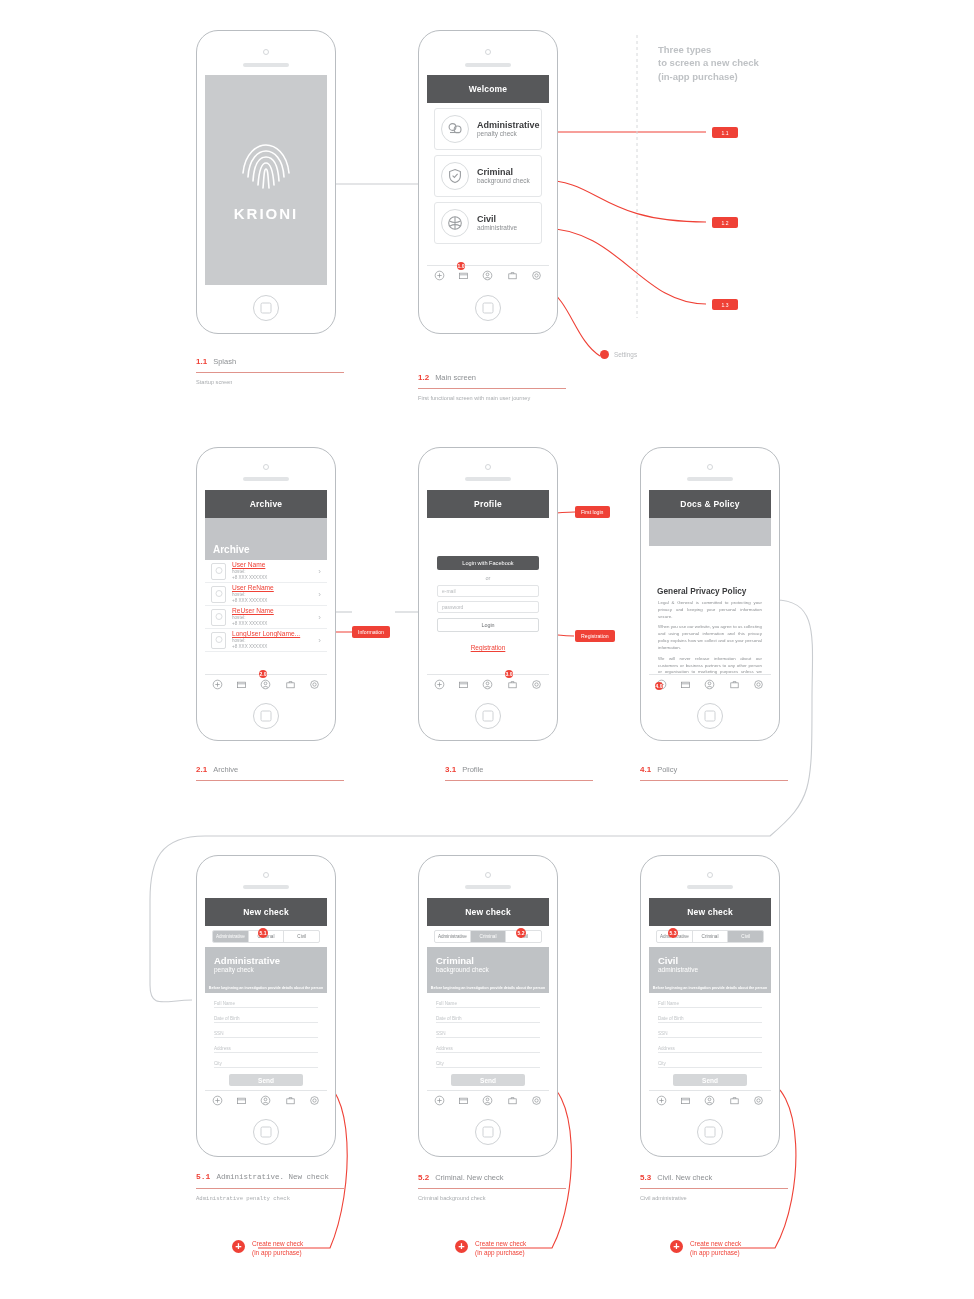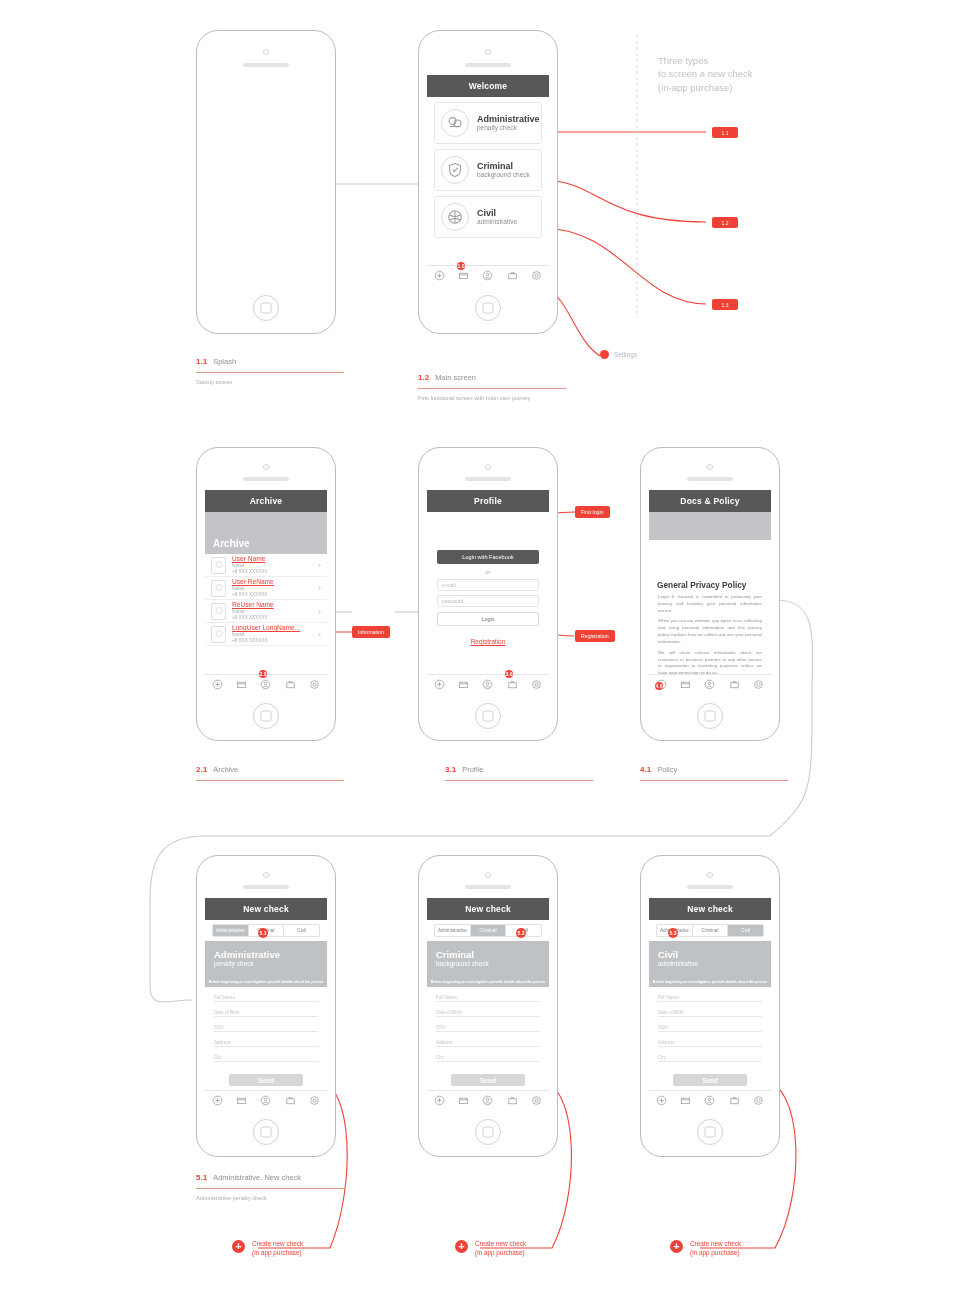--- a/index.html
+++ b/index.html
@@ -9,21 +9,21 @@
 
   
   .phone{position:absolute;border:1.6px solid #b9bdc1;border-radius:22px;background:#fff;}
   .phone .speaker{position:absolute;left:50%;transform:translateX(-50%);width:46px;height:4px;border-radius:3px;background:#e2e4e6;}
   .phone .cam{position:absolute;left:50%;transform:translateX(-50%);width:6px;height:6px;border-radius:50%;border:1.3px solid #d4d7da;box-sizing:border-box;}
   .phone .home{position:absolute;left:50%;transform:translateX(-50%);width:26px;height:26px;border-radius:50%;border:1.4px solid #cfd2d5;box-sizing:border-box;}
   .phone .home i{position:absolute;left:50%;top:50%;transform:translate(-50%,-50%);width:9px;height:9px;border:1.2px solid #cfd2d5;border-radius:2px;display:block;}
   .screen{position:absolute;overflow:hidden;background:#fff;}
 
   
-  .navbar{height:22px;background:#57585a;color:#fff;font-size:8.5px;display:flex;align-items:center;justify-content:center;font-weight:bold;letter-spacing:.2px;}
+  .navbar{height:28px;background:#57585a;color:#fff;font-size:8.5px;display:flex;align-items:center;justify-content:center;font-weight:bold;letter-spacing:.2px;}
   .tabbar{position:absolute;left:0;right:0;bottom:0;height:19px;border-top:1px solid #e3e5e7;display:flex;align-items:center;justify-content:space-around;background:#fff;}
   .tabbar svg{width:11px;height:11px;}
 
   
   .splash-body{position:absolute;left:0;right:0;top:0;bottom:0;background:#c9cbcd;display:flex;flex-direction:column;align-items:center;justify-content:center;}
   .splash-body .brand{color:#fff;font-size:15px;letter-spacing:2px;margin-top:8px;font-weight:600;}
 
   
   .wrow{position:relative;margin:5px 7px 0 7px;height:42px;border:1px solid #e4e6e8;border-radius:3px;display:flex;align-items:center;padding-left:6px;box-sizing:border-box;background:#fff;}
   .wrow .ic{width:28px;height:28px;border-radius:50%;border:1.3px solid #d9dcde;box-sizing:border-box;display:flex;align-items:center;justify-content:center;margin-right:8px;flex:none;}
@@ -113,20 +113,34 @@
       <path d="M637 35 V 318"></path>
     </g>
   </svg>
 
   <div class="phone" style="left:196px;top:30px;width:138px;height:302px;">
     <div class="cam" style="top:18px;"></div>
     <div class="speaker" style="top:32px;"></div>
     <div class="home" style="bottom:12px;">
         <i></i>
       </div>
+    <div class="screen" style="left:8px;top:44px;right:8px;bottom:48px;">
+      <div class="splash-body">
+        <svg width="62" height="58" viewBox="0 0 62 58">
+          <g fill="none" stroke="#ffffff" stroke-width="1.6" stroke-linecap="round">
+            <path d="M8 34 C 10 14 22 6 31 6 C 40 6 52 14 54 34"></path>
+            <path d="M13 38 C 14 20 23 12 31 12 C 39 12 48 20 49 38"></path>
+            <path d="M18 42 C 19 26 24 18 31 18 C 38 18 43 26 44 42"></path>
+            <path d="M23 46 C 24 32 27 24 31 24 C 35 24 38 32 39 46"></path>
+            <path d="M28 49 C 29 38 29 30 31 30 C 33 30 33 38 34 49"></path>
+          </g>
+        </svg>
+        <div class="brand">KRIONI</div>
+      </div>
+    </div>
   </div>
   <div class="cap" style="left:196px;top:350px;">
     <span class="num">1.1</span><span class="tx">Splash</span>
     <div class="line"></div>
     <div class="sub">Startup screen</div>
   </div>
 
   <div class="phone" style="left:418px;top:30px;width:138px;height:302px;">
     <div class="cam" style="top:18px;"></div>
     <div class="speaker" style="top:32px;"></div>
@@ -209,21 +223,21 @@
       </div>
     </div>
   </div>
   <div class="dot" style="left:457px;top:262px;">1.0</div>
   <div class="cap" style="left:418px;top:366px;">
     <span class="num">1.2</span><span class="tx">Main screen</span>
     <div class="line"></div>
     <div class="sub">First functional screen with main user journey</div>
   </div>
 
-  <div class="notetitle" style="left:658px;top:54px;">
+  <div class="notetitle" style="left:658px;top:43px;font-weight:bold;">
     <span>Three types</span><br>
     <span>to screen a new check</span><br>
     <span>(in-app purchase)</span>
   </div>
   <div class="sq" style="left:712px;top:127px;">1.1</div>
   <div class="sq" style="left:712px;top:217px;">1.2</div>
   <div class="sq" style="left:712px;top:299px;">1.3</div>
   <div class="plusmark" style="left:600px;top:350px;width:9px;height:9px;font-size:8px;line-height:9px;"></div>
   <div class="graytxt" style="left:614px;top:351px;">Settings</div>
 
@@ -444,21 +458,21 @@
             <path d="M6 5.6V3.8h4v1.8"></path>
           </svg>
         <svg viewBox="0 0 16 16" fill="none" stroke="#8e9194" stroke-width="1">
             <circle cx="8" cy="8" r="2.4"></circle>
             <circle cx="8" cy="8" r="5.6"></circle>
           </svg>
       </div>
     </div>
   </div>
   <div class="dot" style="left:258px;top:928px;width:10px;height:10px;line-height:10px;">5.1</div>
-  <div class="cap" style="left:196px;top:1166px;">
+  <div class="cap" style="left:196px;top:1166px;font-family:Liberation Mono, monospace;">
     <span class="num">5.1</span><span class="tx">Administrative. New check</span>
     <div class="line"></div>
     <div class="sub">Administrative penalty check</div>
   </div>
   <div class="plusmark" style="left:232px;top:1240px;">+</div>
   <div class="redtxt" style="left:252px;top:1240px;">
     <span>Create new check</span><br>
     <span>(in app purchase)</span>
   </div>
 
@@ -505,20 +519,25 @@
             <path d="M6 5.6V3.8h4v1.8"></path>
           </svg>
         <svg viewBox="0 0 16 16" fill="none" stroke="#8e9194" stroke-width="1">
             <circle cx="8" cy="8" r="2.4"></circle>
             <circle cx="8" cy="8" r="5.6"></circle>
           </svg>
       </div>
     </div>
   </div>
   <div class="dot" style="left:516px;top:928px;width:10px;height:10px;line-height:10px;">5.2</div>
+  <div class="cap" style="left:418px;top:1166px;">
+    <span class="num">5.2</span><span class="tx">Criminal. New check</span>
+    <div class="line"></div>
+    <div class="sub">Criminal background check</div>
+  </div>
   <div class="plusmark" style="left:455px;top:1240px;">+</div>
   <div class="redtxt" style="left:475px;top:1240px;">
     <span>Create new check</span><br>
     <span>(in app purchase)</span>
   </div>
 
   <div class="phone" style="left:640px;top:855px;width:138px;height:300px;">
     <div class="cam" style="top:16px;"></div>
     <div class="speaker" style="top:29px;"></div>
     <div class="home" style="bottom:11px;">
@@ -561,19 +580,24 @@
             <path d="M6 5.6V3.8h4v1.8"></path>
           </svg>
         <svg viewBox="0 0 16 16" fill="none" stroke="#8e9194" stroke-width="1">
             <circle cx="8" cy="8" r="2.4"></circle>
             <circle cx="8" cy="8" r="5.6"></circle>
           </svg>
       </div>
     </div>
   </div>
   <div class="dot" style="left:668px;top:928px;width:10px;height:10px;line-height:10px;">5.3</div>
+  <div class="cap" style="left:640px;top:1166px;">
+    <span class="num">5.3</span><span class="tx">Civil. New check</span>
+    <div class="line"></div>
+    <div class="sub">Civil administrative</div>
+  </div>
   <div class="plusmark" style="left:670px;top:1240px;">+</div>
   <div class="redtxt" style="left:690px;top:1240px;">
     <span>Create new check</span><br>
     <span>(in app purchase)</span>
   </div>
 
 </div>
 
 </body></html>

